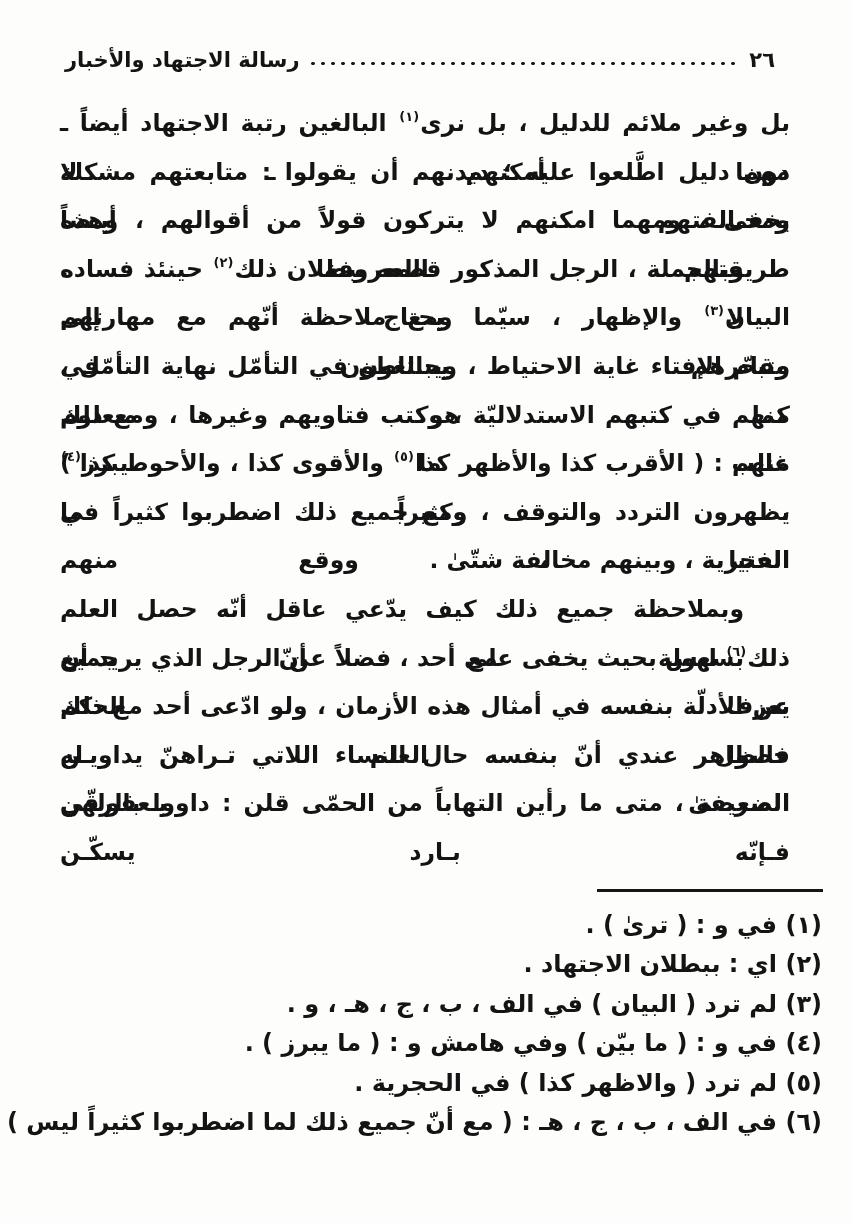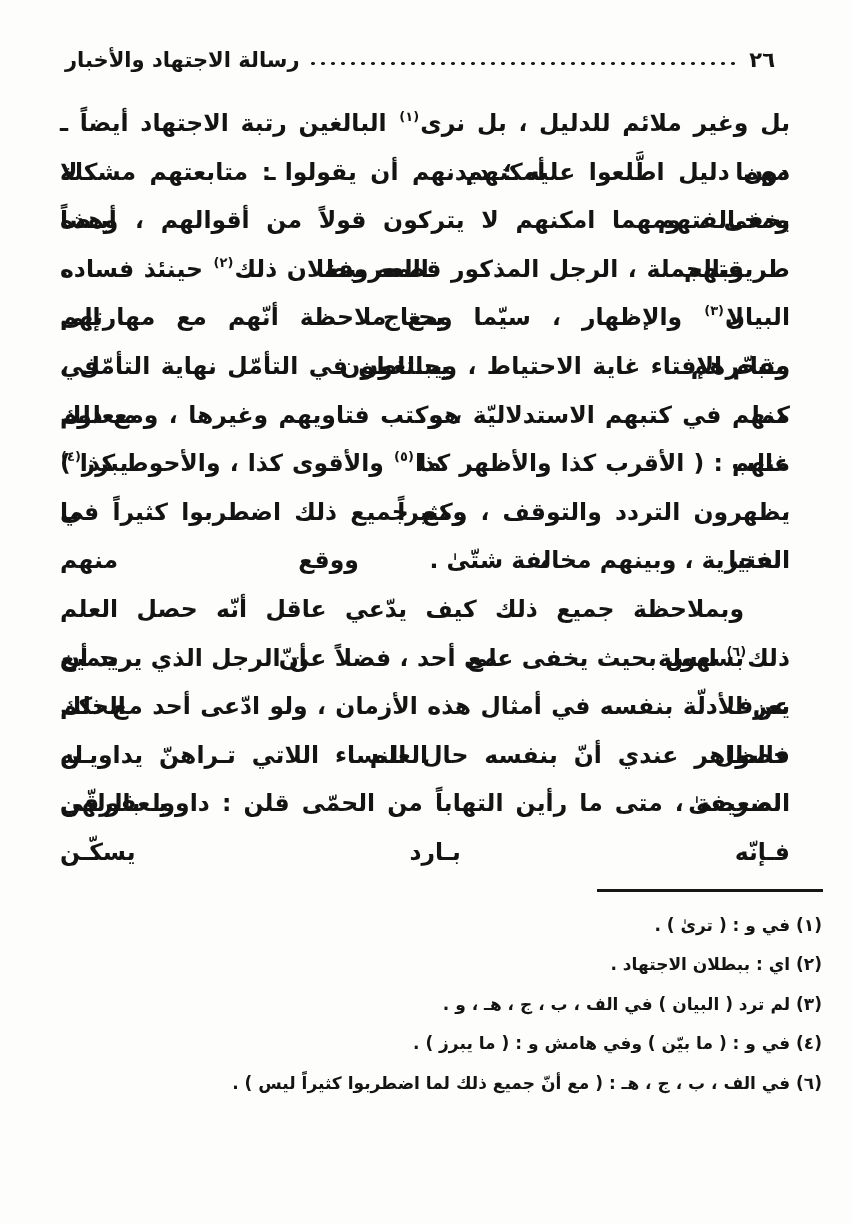--- a/index.html
+++ b/index.html
@@ -79,21 +79,21 @@
   }
   
   .fn-sep {
     width: 226px;
     height: 3px;
     background: #161616;
     margin: 61px 29px 14px auto; 
   }
   .footnotes {
     padding: 0 30px 0 32px;
-    font-size: 17px;
+    font-size: 24px;
     font-weight: 600;
     direction: rtl;
   }
   .fn-line {
     line-height: 39.5px;
     text-align: right;
     white-space: nowrap;
   }
 </style>
 </head>
@@ -125,16 +125,17 @@
       <div class="line justify"><span>الضعيفة ، متى ما رأين التهاباً من الحمّى قلن : داووا بالرقّي فـإنّه بـارد يسكّـن</span></div>
     </div>
 
   <div class="fn-sep"></div>
 
   <div class="footnotes" id="footnotes">
       <div class="fn-line">(١) في و : ( ترىٰ ) .</div>
       <div class="fn-line">(٢) اي : ببطلان الاجتهاد .</div>
       <div class="fn-line">(٣) لم ترد ( البيان ) في الف ، ب ، ج ، هـ ، و .</div>
       <div class="fn-line">(٤) في و : ( ما بيّن ) وفي هامش و : ( ما يبرز ) .</div>
+      <div class="fn-line">(٥) لم ترد ( والاظهر كذا ) في الحجرية .</div>
       <div class="fn-line">(٦) في الف ، ب ، ج ، هـ : ( مع أنّ جميع ذلك لما اضطربوا كثيراً ليس ) .</div>
     </div>
 
 </div>
 
 </body></html>

